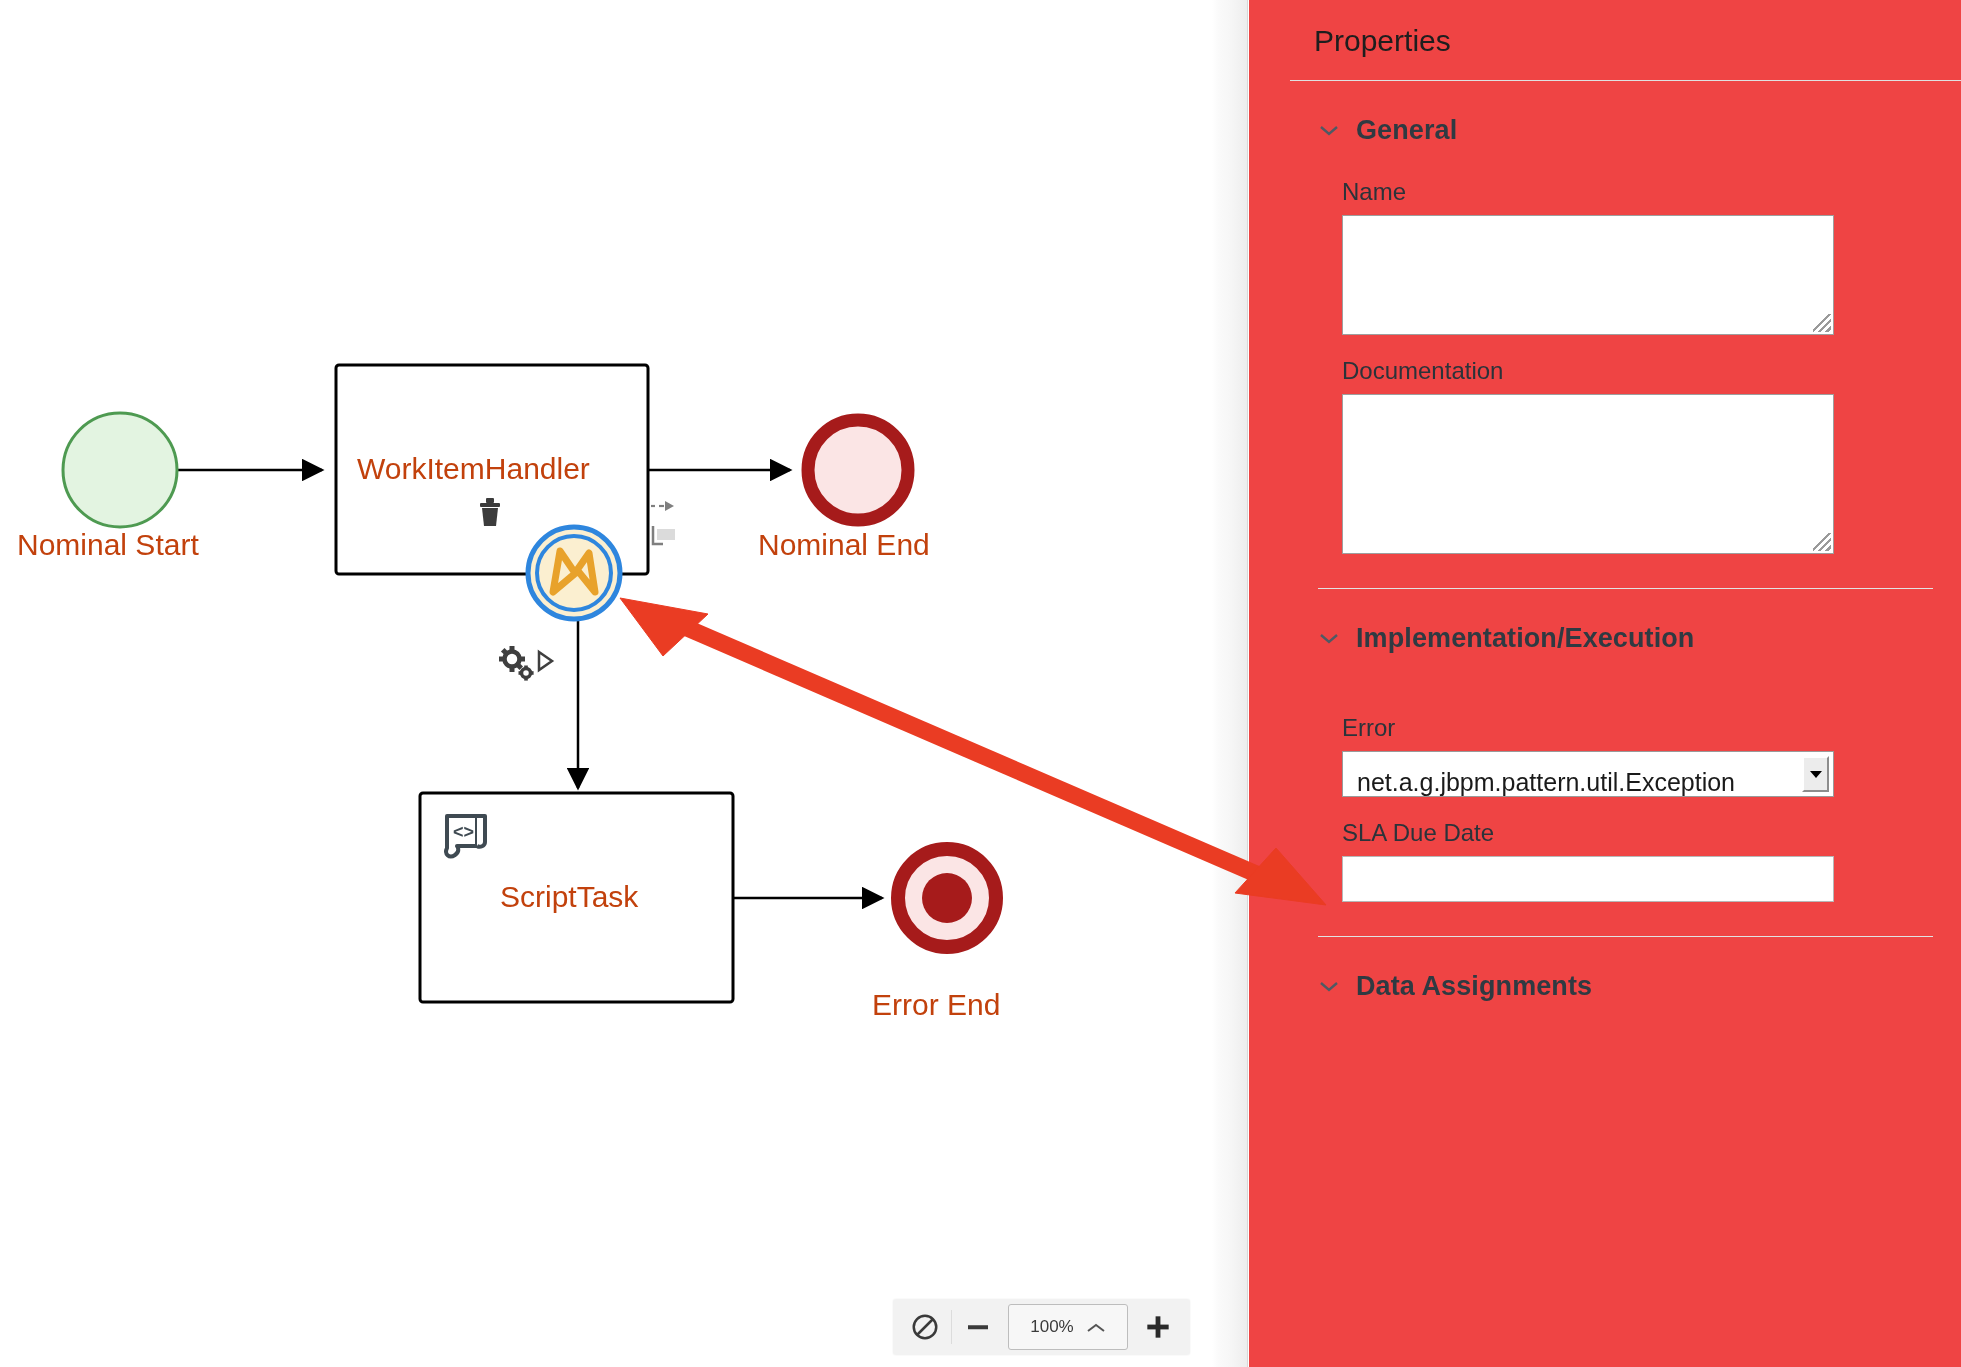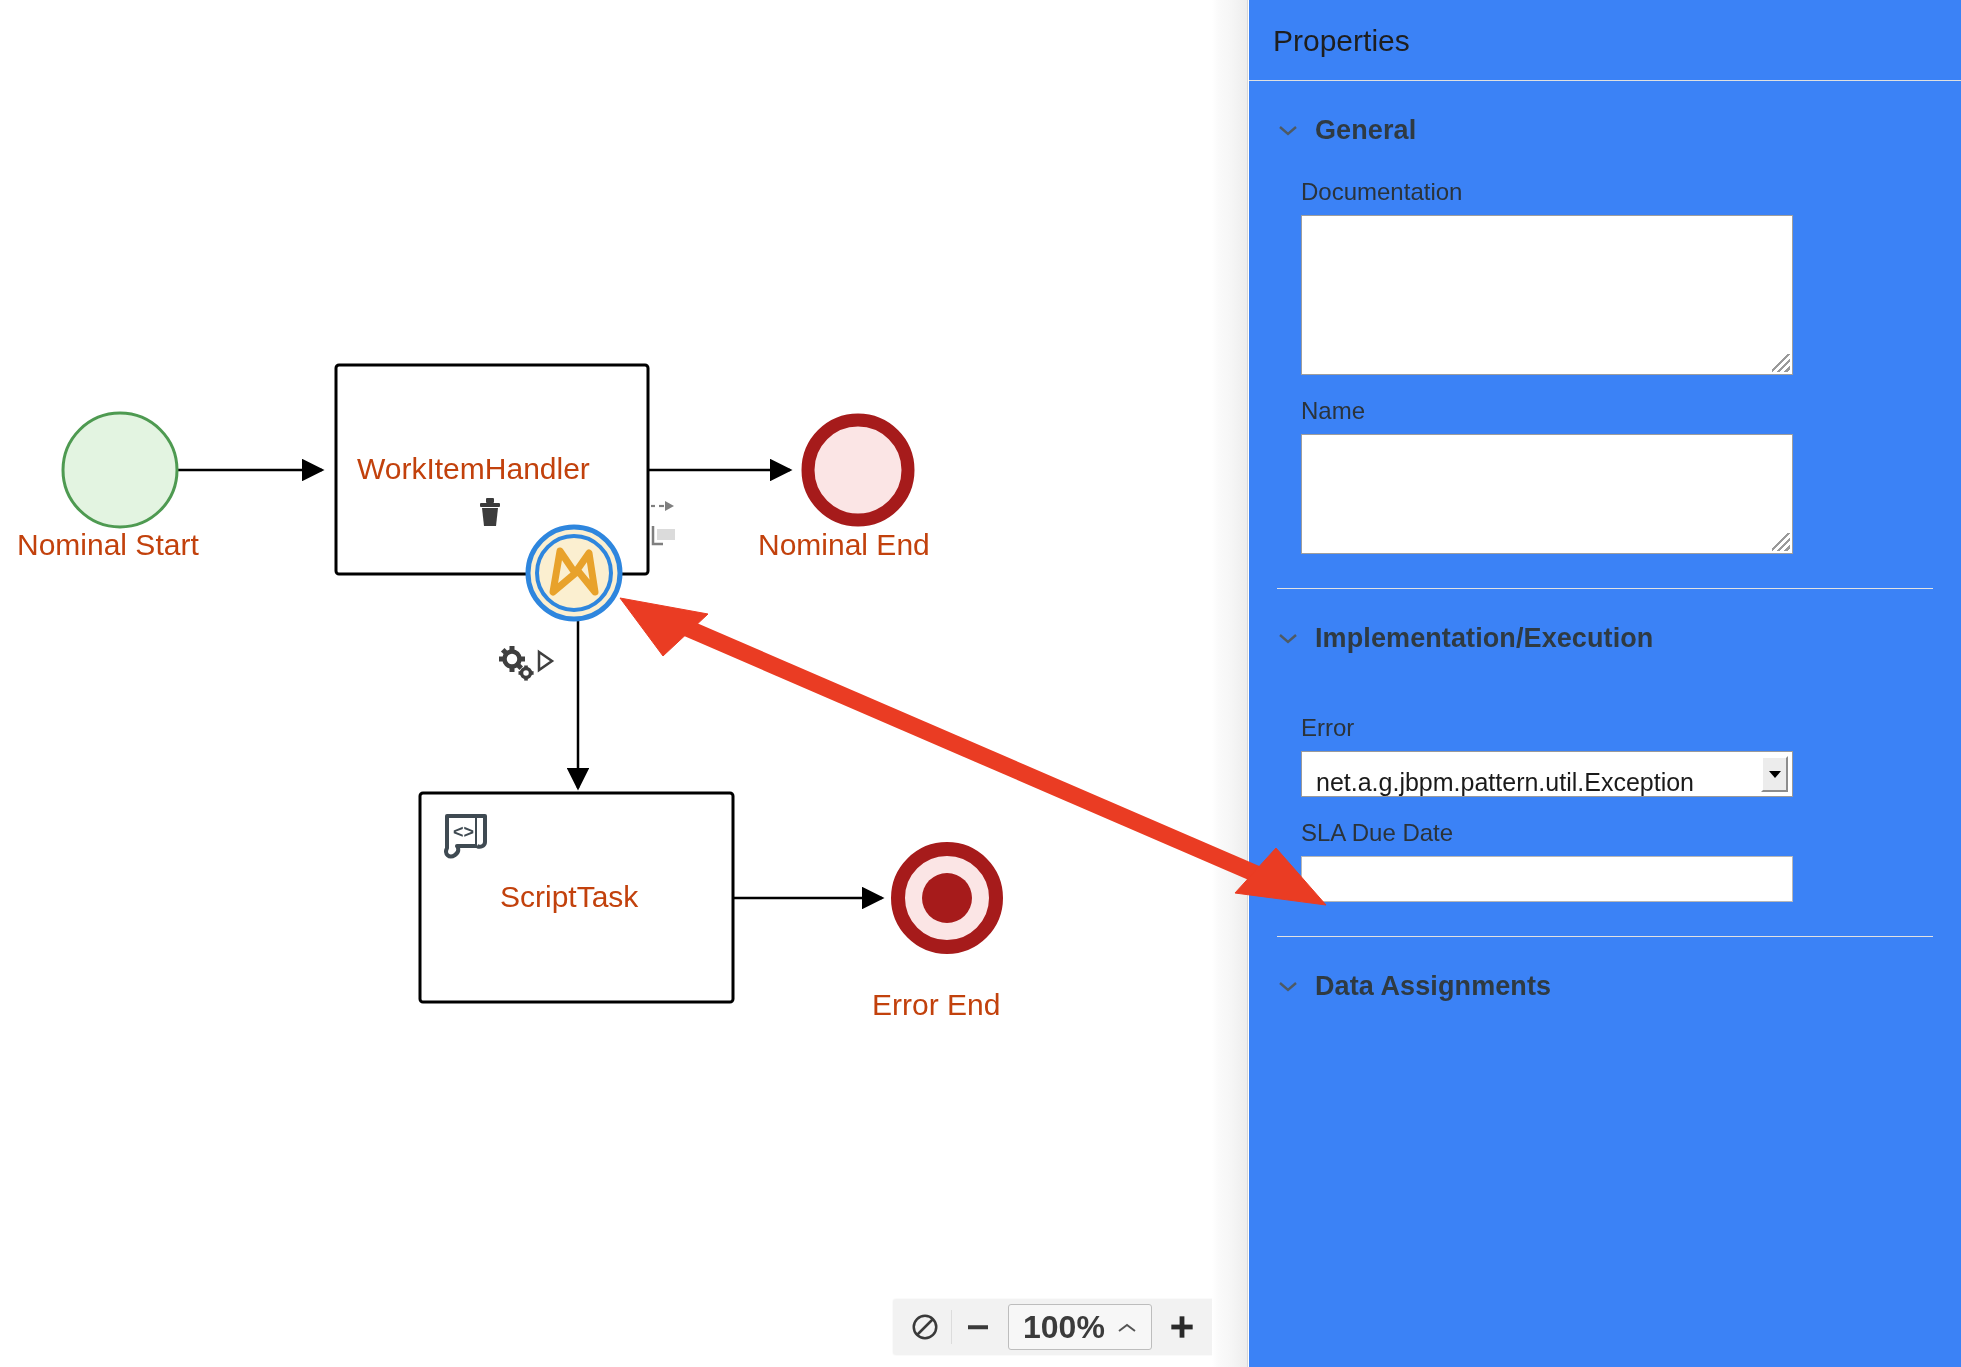--- a/index.html
+++ b/index.html
@@ -70,40 +70,41 @@
   #zoom-level-box {
     display: flex; align-items: center; justify-content: center;
     gap: 12px;
     min-width: 120px; height: 46px;
     background: #f7f7f7;
     border: 1px solid #bdbdbd;
     border-radius: 3px;
     margin: 7px 4px;
     padding: 0 14px;
     cursor: pointer;
-    font-size: 32px;
+    font-size: 17px;
     color: #3b3b3b;
-    font-weight: 700;
+    font-weight: 400;
   }
   #zoom-level-box .caret { font-size: 20px; color:#555; }
 
   
   #splitter {
     position: absolute; left: 1212px; top: 0;
     width: 36px; height: 1367px;
     background: linear-gradient(to right,#ffffff 0%,#fafafa 20%,#f6f6f6 55%,#ededed 100%);
     border-right: 1px solid #d7d7d7;
   }
 
   
   #properties-panel {
     position: absolute; left: 1249px; top: 0;
     width: 712px; height: 1367px;
-    background: #3b82f6;
+    background: #ef4444;
     overflow: hidden;
+    padding-left: 41px;
   }
   #panel-title {
     font-size: 30px;
     color: #1e1e1e;
     padding: 24px 0 22px 24px;
     font-family: "Liberation Sans", sans-serif;
   }
   .panel-divider { height: 1px; background: #e0e0e0; margin: 0; }
 
   .section { padding: 0 0 0 0; }
@@ -352,29 +353,29 @@
       <div class="section-header">
         <span class="chev">
           <svg width="22" height="14" viewBox="0 0 22 14">
               <path d="M3,4 L11,11 L19,4" fill="none" stroke="#4e5a64" stroke-width="2.4"></path>
             </svg>
         </span>
         <span class="section-title">General</span>
       </div>
 
       <div class="field">
+        <div class="field-label">Name</div>
+        <div class="textarea-box">
+          <div class="resize-grip"></div>
+        </div>
+      </div>
+
+      <div class="field">
         <div class="field-label">Documentation</div>
         <div class="textarea-box" style="height:160px;">
-          <div class="resize-grip"></div>
-        </div>
-      </div>
-
-      <div class="field">
-        <div class="field-label">Name</div>
-        <div class="textarea-box">
           <div class="resize-grip"></div>
         </div>
       </div>
     </div>
 
     <div class="sec-sep"></div>
 
     <div class="section">
       <div class="section-header">
         <span class="chev">

